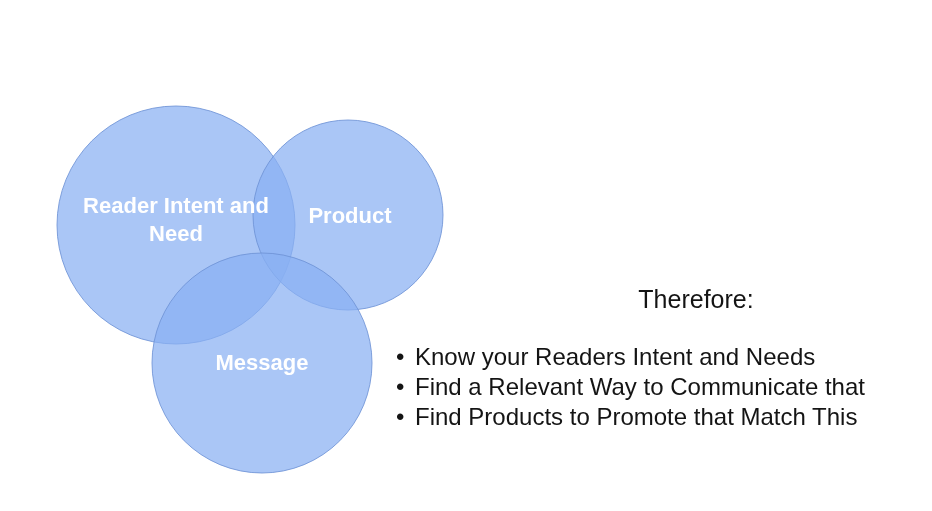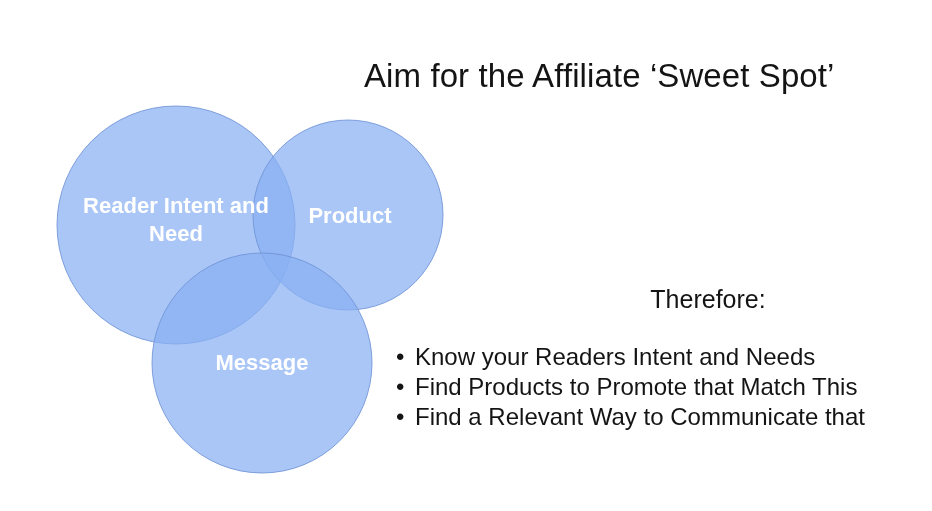--- a/index.html
+++ b/index.html
@@ -64,21 +64,21 @@
     fill: #ffffff;
     font-family: "Liberation Sans", sans-serif;
     font-size: 22px;
     text-anchor: middle;
     paint-order: stroke;
   }
 
   
   .therefore {
     position: absolute;
-    left: 508px;
+    left: 496px;
     top: 283px;
     width: 400px;
     text-align: center;
     font-size: 25px;
     line-height: 32px;
     color: #141414;
     white-space: nowrap;
   }
 
   .bullet-list {
@@ -106,21 +106,20 @@
     font-size: 24px;
     line-height: 30px;
     color: #141414;
   }
 </style>
 </head>
 <body>
 
 <div class="slide">
 
-  <h1 class="slide-title">Aim for the Affiliate ‘Sweet Spot’</h1>
 
   <div class="venn">
     <svg viewBox="0 0 440 395" xmlns="http://www.w3.org/2000/svg" aria-hidden="true">
       <g>
         <circle class="venn-circle" cx="136" cy="130" r="119"></circle>
         <circle class="venn-circle" cx="308" cy="120" r="95"></circle>
         <circle class="venn-circle" cx="222" cy="268" r="110"></circle>
       </g>
       <g>
         <text class="venn-label" x="136" y="118">Reader Intent and</text>
@@ -128,17 +127,17 @@
         <text class="venn-label" x="310" y="128">Product</text>
         <text class="venn-label" x="222" y="275">Message</text>
       </g>
     </svg>
   </div>
 
   <div class="therefore">Therefore:</div>
 
   <ul class="bullet-list">
     <li>Know your Readers Intent and Needs</li>
+    <li>Find a Relevant Way to Communicate that</li>
     <li>Find Products to Promote that Match This</li>
-    <li>Find a Relevant Way to Communicate that</li>
   </ul>
 
 </div>
 
 </body></html>

